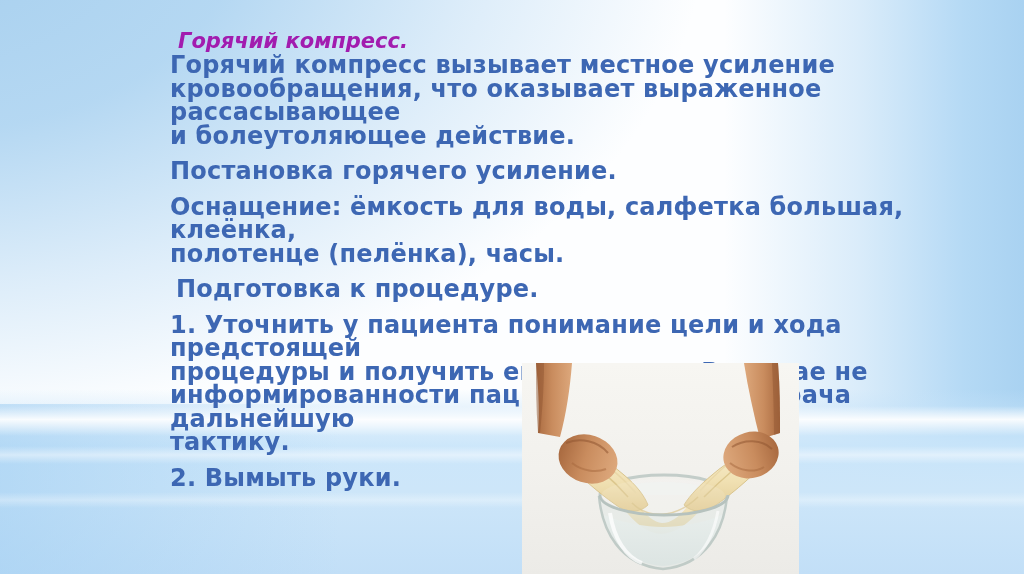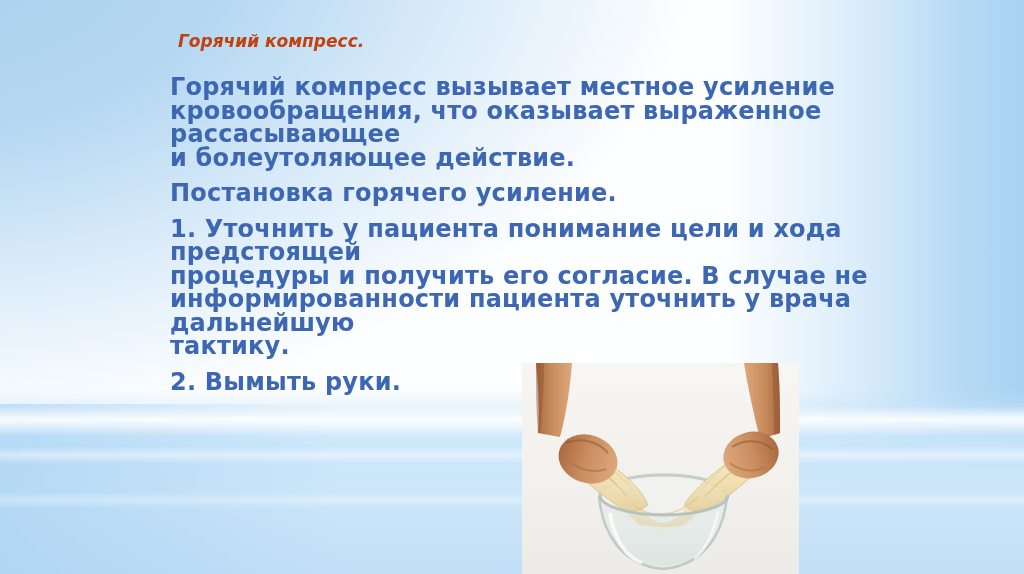--- a/index.html
+++ b/index.html
@@ -57,26 +57,26 @@
       rgba(255,255,255,0) 0%, rgba(255,255,255,0.32) 50%, rgba(255,255,255,0) 100%);
   }
   
   .text-block {
     position: absolute;
     left: 170px;
     top: 28px;
     width: 750px;
   }
   .slide-title {
-    margin: 0 0 22px 8px;
-    font-size: 17px;
+    margin: 0 0 0 8px;
+    font-size: 21px;
     line-height: 26px;
     font-weight: bold;
     font-style: italic;
-    color: #c2410c;
+    color: #a21caf;
     white-space: pre-line;
   }
   .body-par {
     margin: 0 0 12px 0;
     font-size: 24px;
     line-height: 23.5px;
     font-weight: bold;
     color: #3d67b3;
     white-space: pre-line;
     letter-spacing: 0.2px;
@@ -105,20 +105,23 @@
   <div class="bg-layer stripe stripe-1"></div>
   <div class="bg-layer stripe stripe-2"></div>
   <div class="bg-layer stripe stripe-3"></div>
 
   <div class="text-block">
     <p class="slide-title">Горячий компресс.</p>
     <p class="body-par">Горячий компресс вызывает местное усиление
 кровообращения, что оказывает выраженное рассасывающее
 и болеутоляющее действие.</p>
     <p class="body-par">Постановка горячего усиление.</p>
+    <p class="body-par">Оснащение: ёмкость для воды, салфетка большая, клеёнка,
+полотенце (пелёнка), часы.</p>
+    <p class="body-par indent-sm">Подготовка к процедуре.</p>
     <p class="body-par">1. Уточнить у пациента понимание цели и хода предстоящей
 процедуры и получить его согласие. В случае не
 информированности пациента уточнить у врача дальнейшую
 тактику.</p>
     <p class="body-par">2. Вымыть руки.</p>
   </div>
 
   <div class="photo" title="Две руки отжимают светлую салфетку над стеклянной ёмкостью с водой">
     <svg width="277" height="211" viewBox="0 0 277 211" xmlns="http://www.w3.org/2000/svg" role="img">
       <defs>

